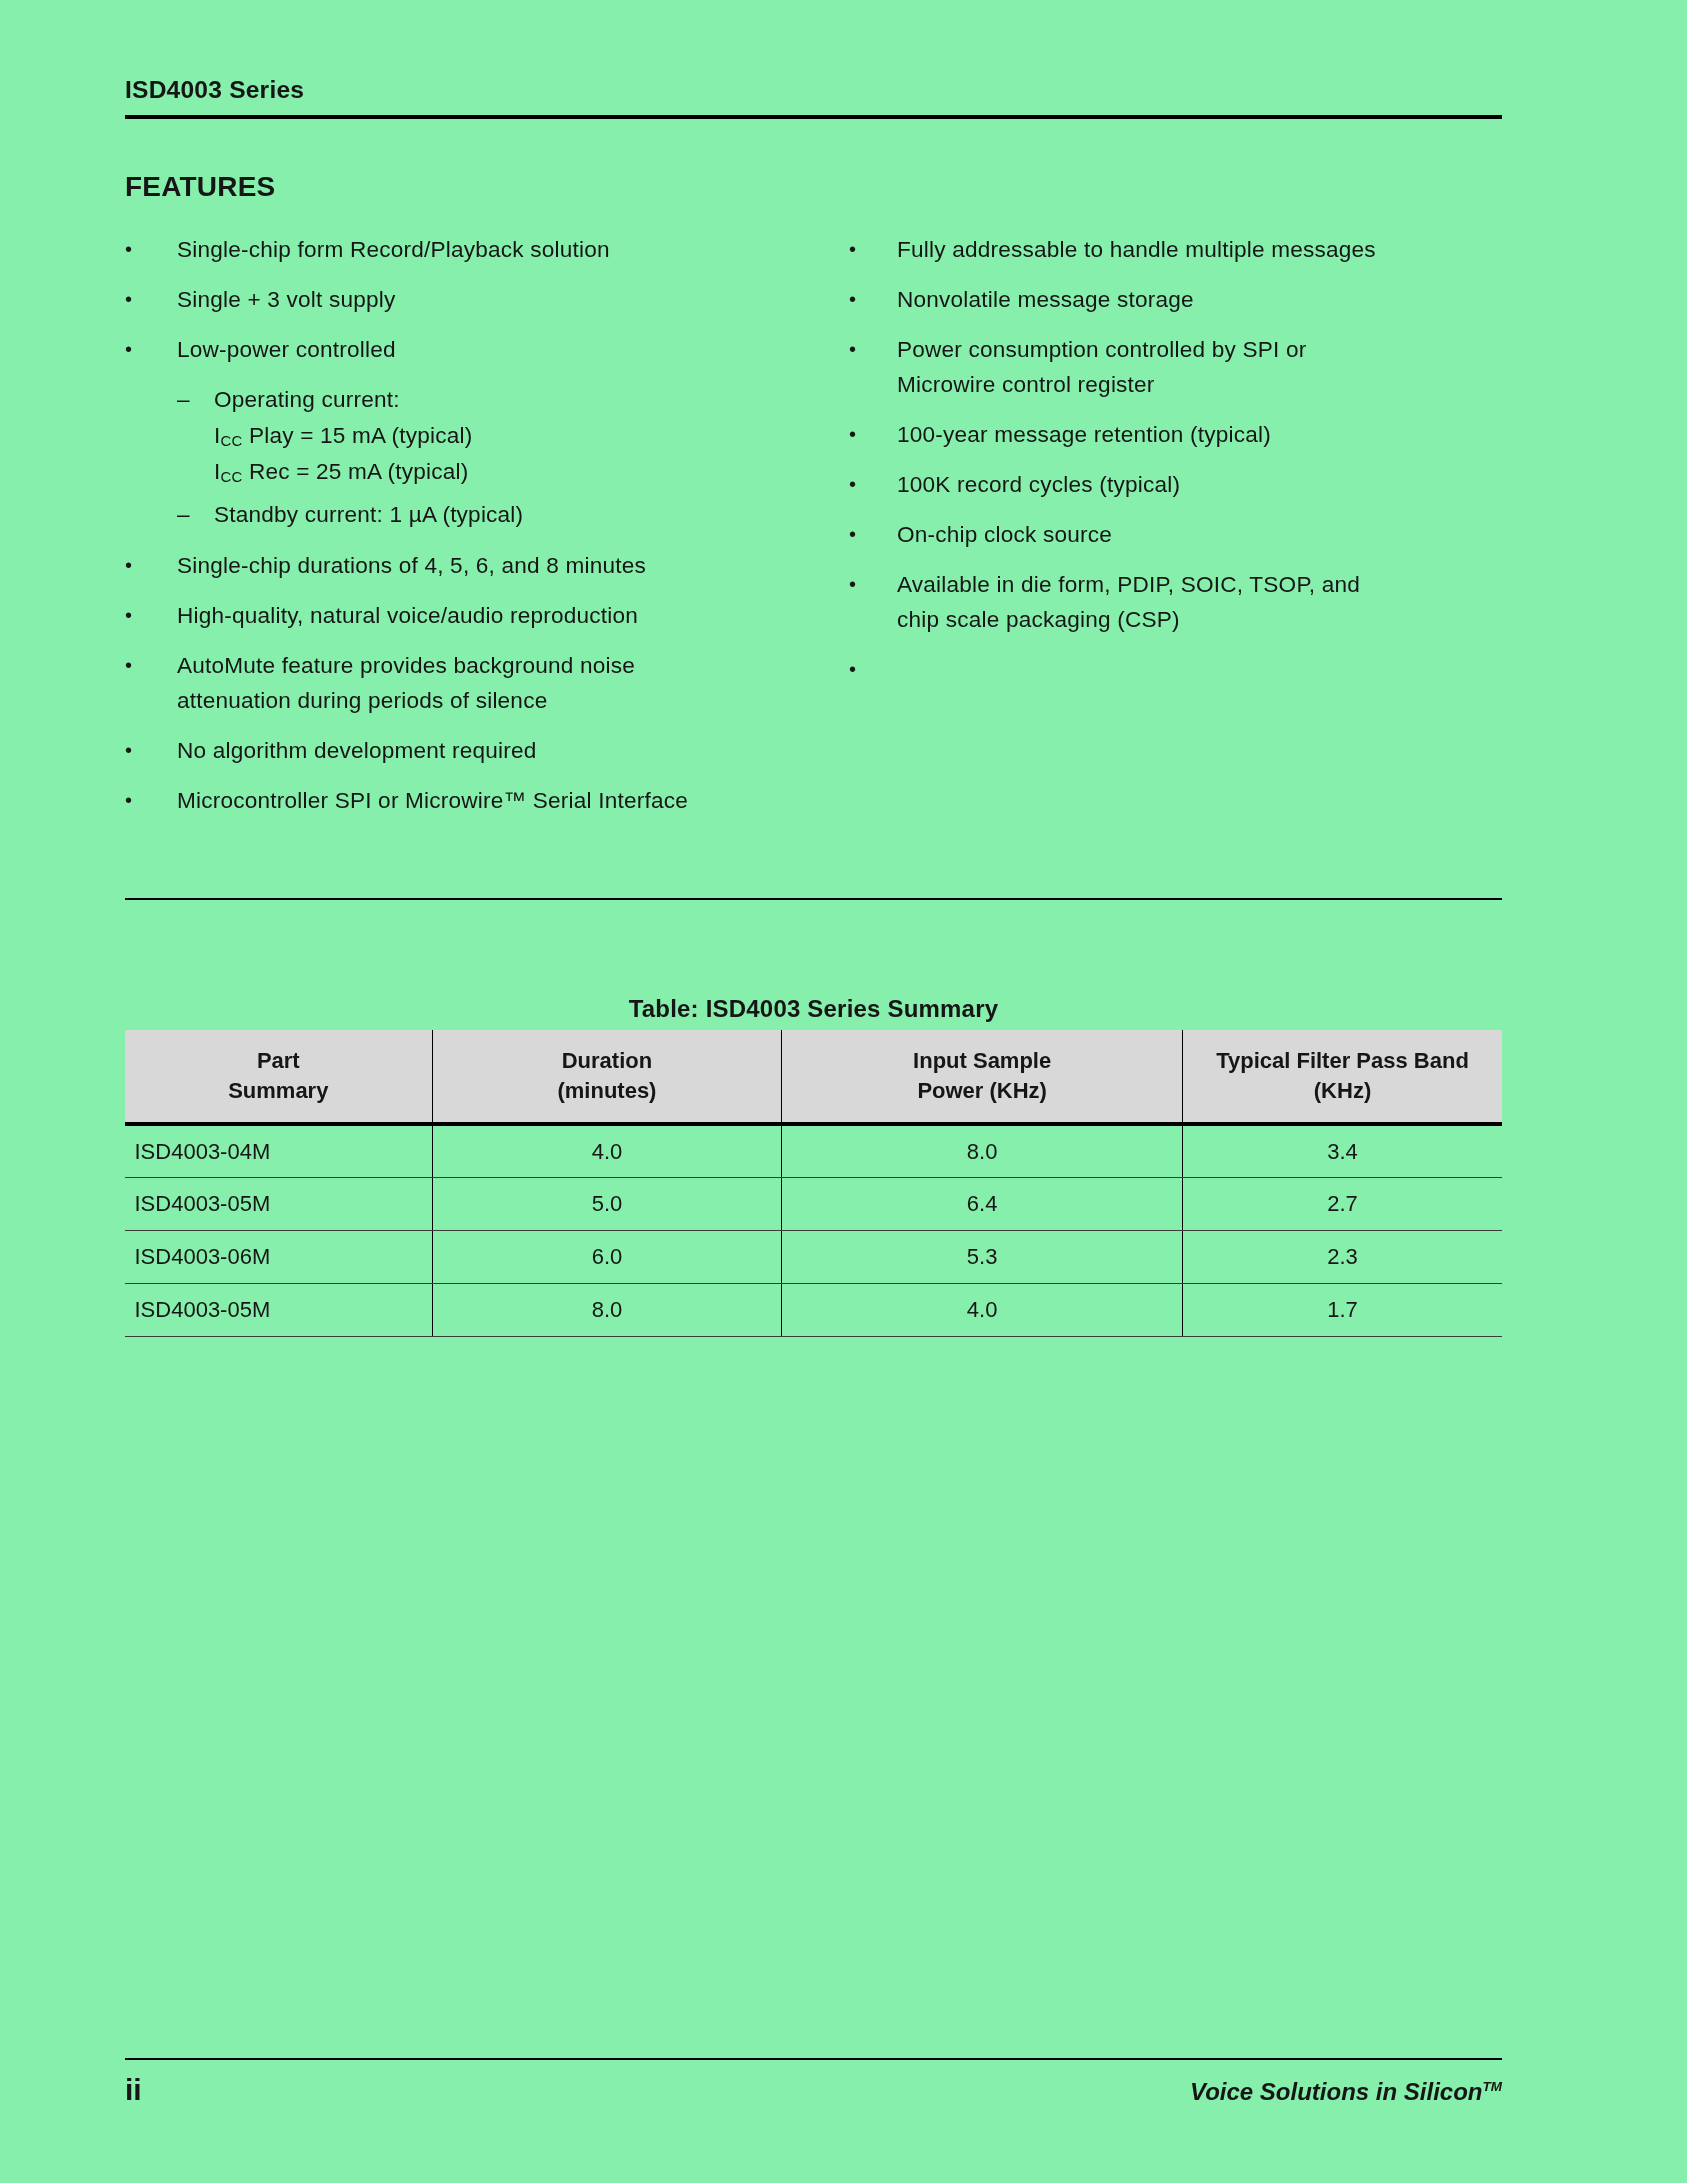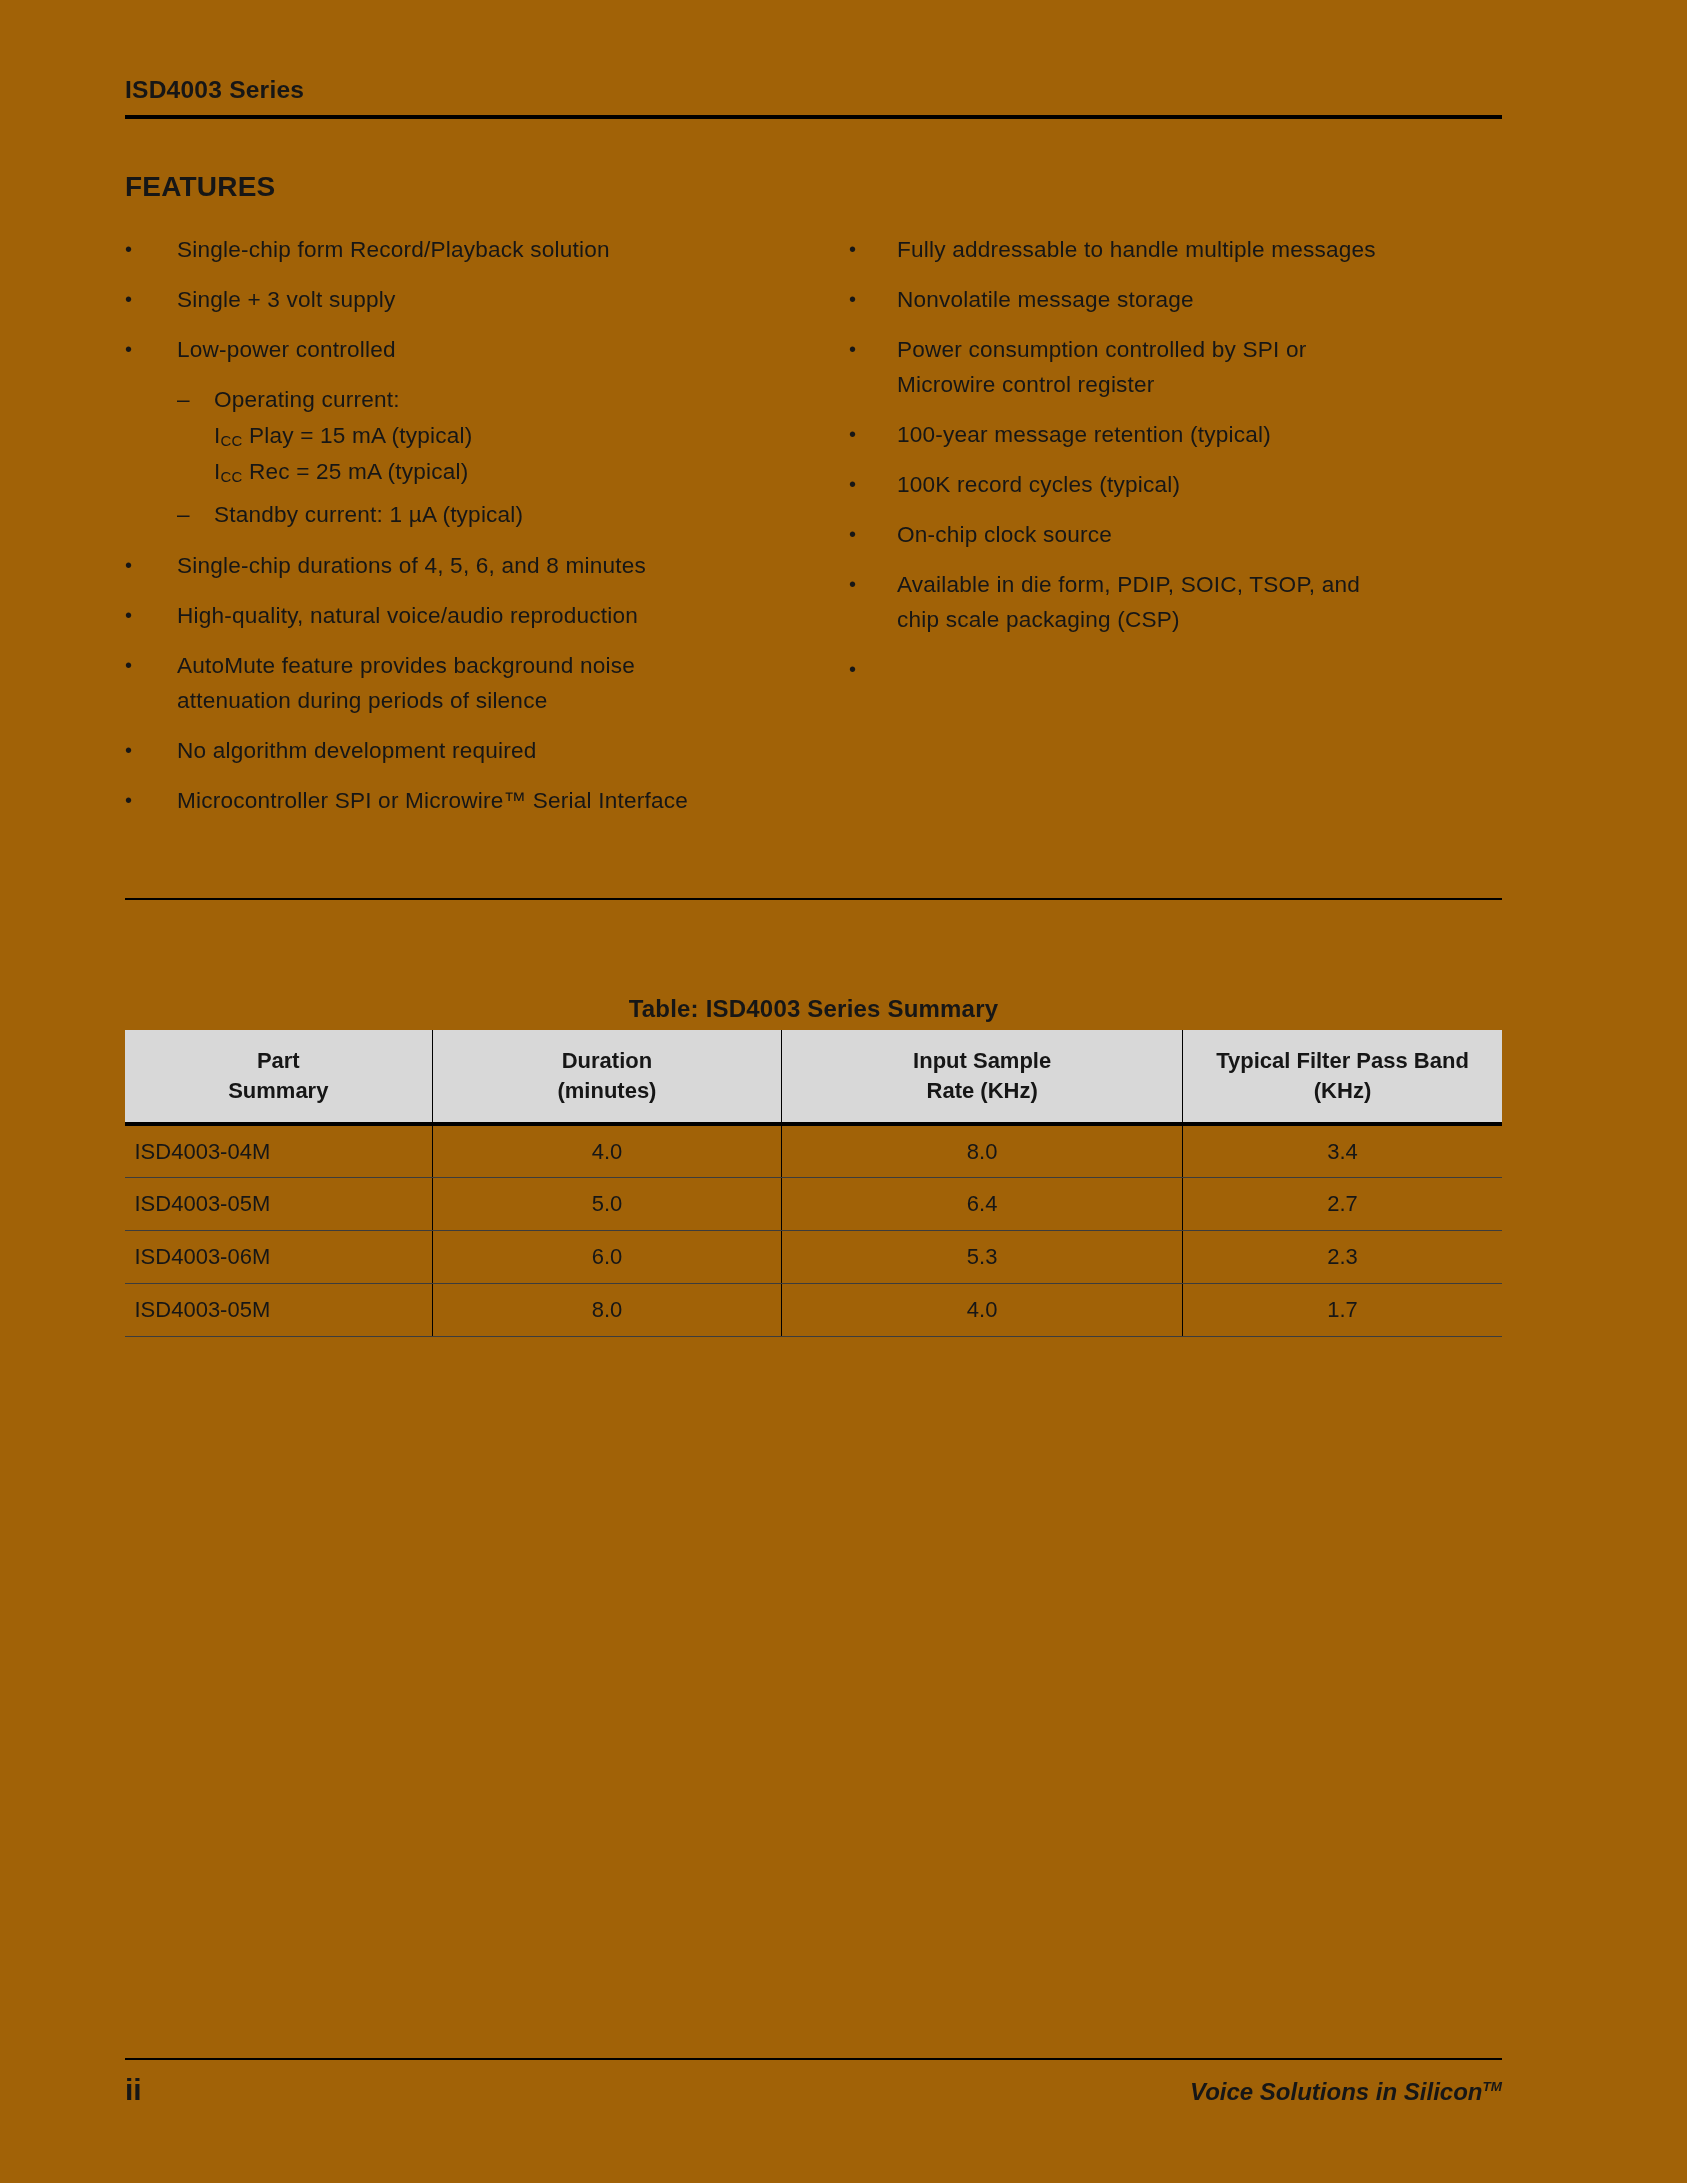--- a/index.html
+++ b/index.html
@@ -1,18 +1,18 @@
 <!DOCTYPE html>
 <html style="font-size:12.7px"><head>
 <meta charset="utf-8">
 <style>
   * { margin:0; padding:0; box-sizing:border-box; }
   html, body { background:#e8e8e8; }
   .page {
-    width:1687px; height:2183px; background:#a16207; position:relative;
+    width:1687px; height:2183px; background:#86efac; position:relative;
     font-family:"Liberation Sans", sans-serif; color:#161616; overflow:hidden;
     margin:0 auto;
   }
   .content { position:absolute; left:125px; width:1377px; top:0; }
 
   .doc-title { margin-top:76px; font-size:24.6px; font-weight:700; letter-spacing:0.2px; }
   .rule { background:#000; }
   .rule-header { height:4px; margin-top:11px; }
 
   .features-heading { margin-top:52px; font-size:28px; font-weight:700; letter-spacing:0.2px; }
@@ -181,21 +181,21 @@
       <colgroup>
         <col class="c1">
           <col class="c2">
           <col class="c3">
           <col class="c4">
       </colgroup>
       <thead>
         <tr>
           <th><span>Part</span><br><span>Summary</span></th>
           <th><span>Duration</span><br><span>(minutes)</span></th>
-          <th><span>Input Sample</span><br><span>Rate (KHz)</span></th>
+          <th><span>Input Sample</span><br><span>Power (KHz)</span></th>
           <th><span>Typical Filter Pass Band</span><br><span>(KHz)</span></th>
         </tr>
       </thead>
       <tbody>
         <tr>
           <td class="part">ISD4003-04M</td>
           <td>4.0</td>
           <td>8.0</td>
           <td>3.4</td>
         </tr>

